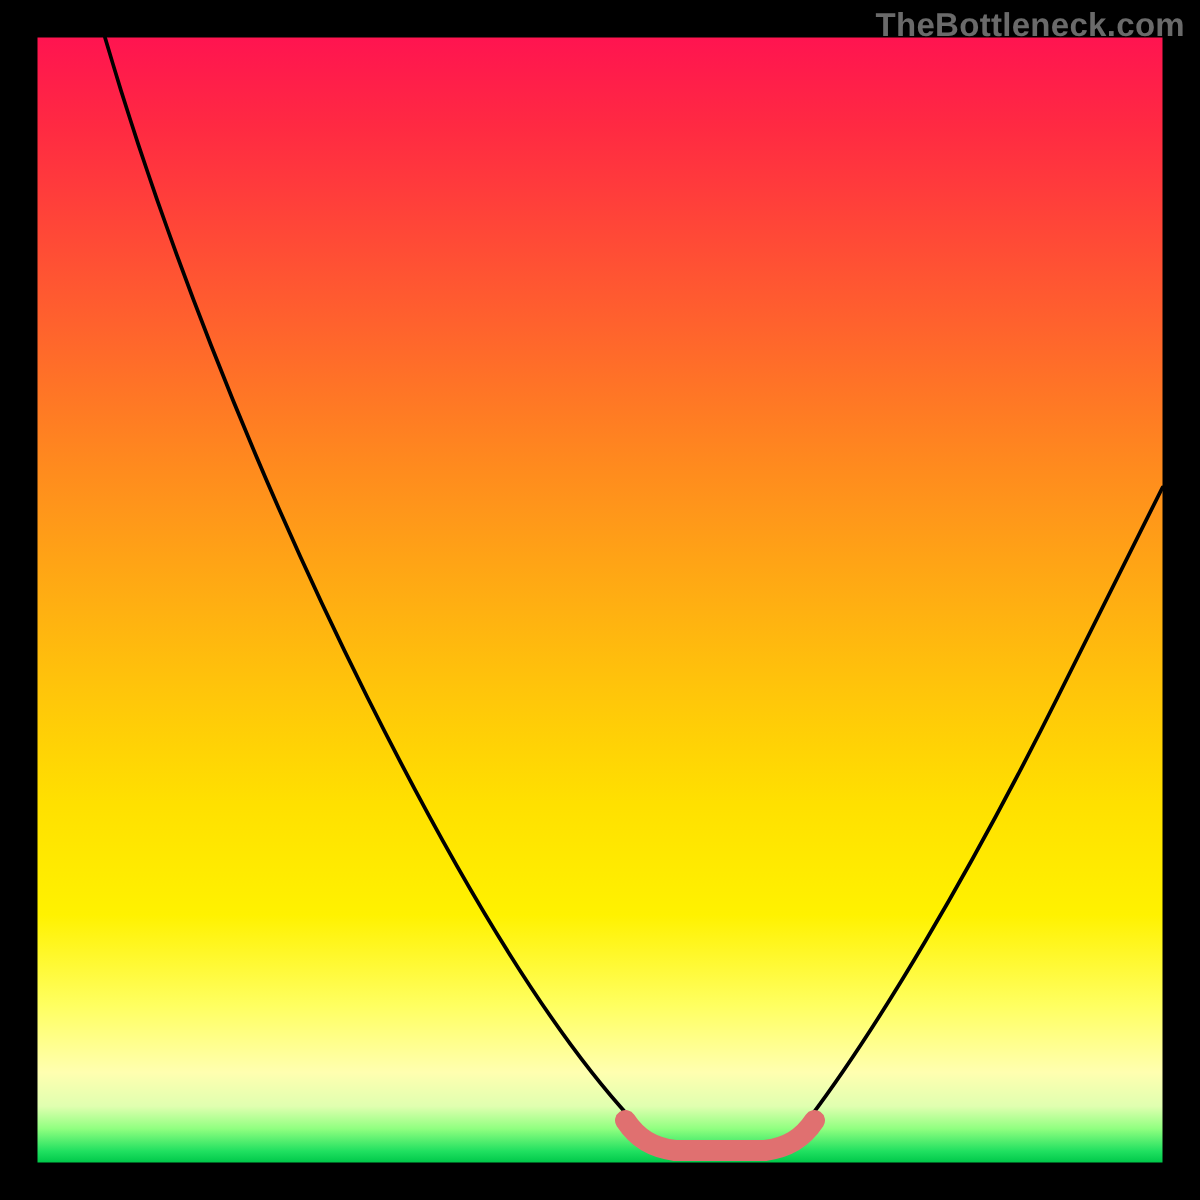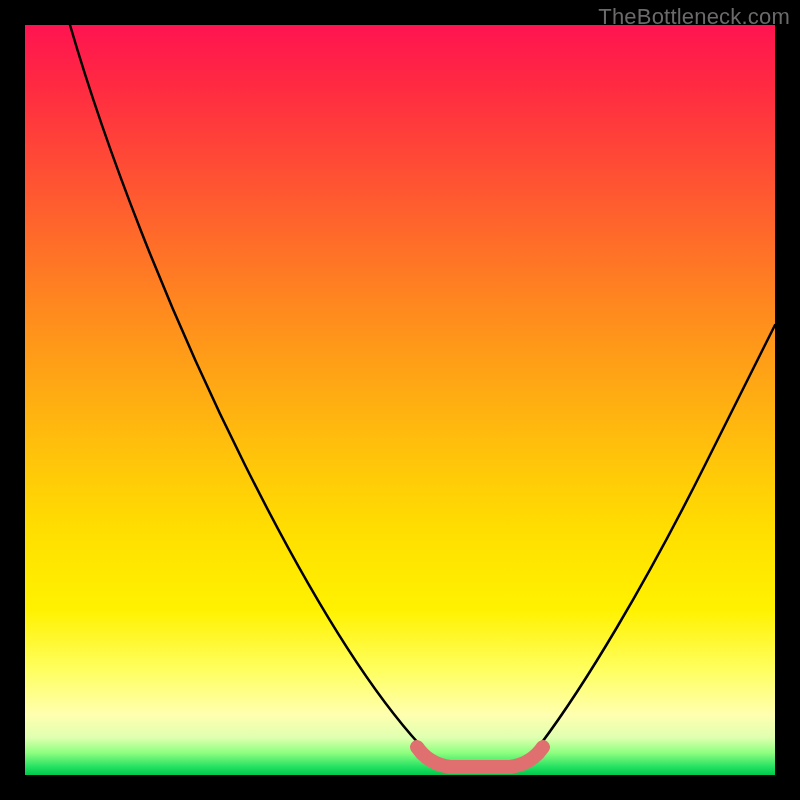--- a/index.html
+++ b/index.html
@@ -44,21 +44,21 @@
       #20e060 99%,
       #00c84a 100%
     );
   }
   .watermark {
     position: absolute;
     top: 4px;
     right: 10px;
     color: #6a6a6a;
     font-size: 22px;
-    font-weight: 400;
+    font-weight: 700;
     letter-spacing: 0.2px;
     z-index: 5;
     text-align: center;
   }
   svg.curve {
     position: absolute;
     left: 0;
     top: 0;
     width: 750px;
     height: 750px;

